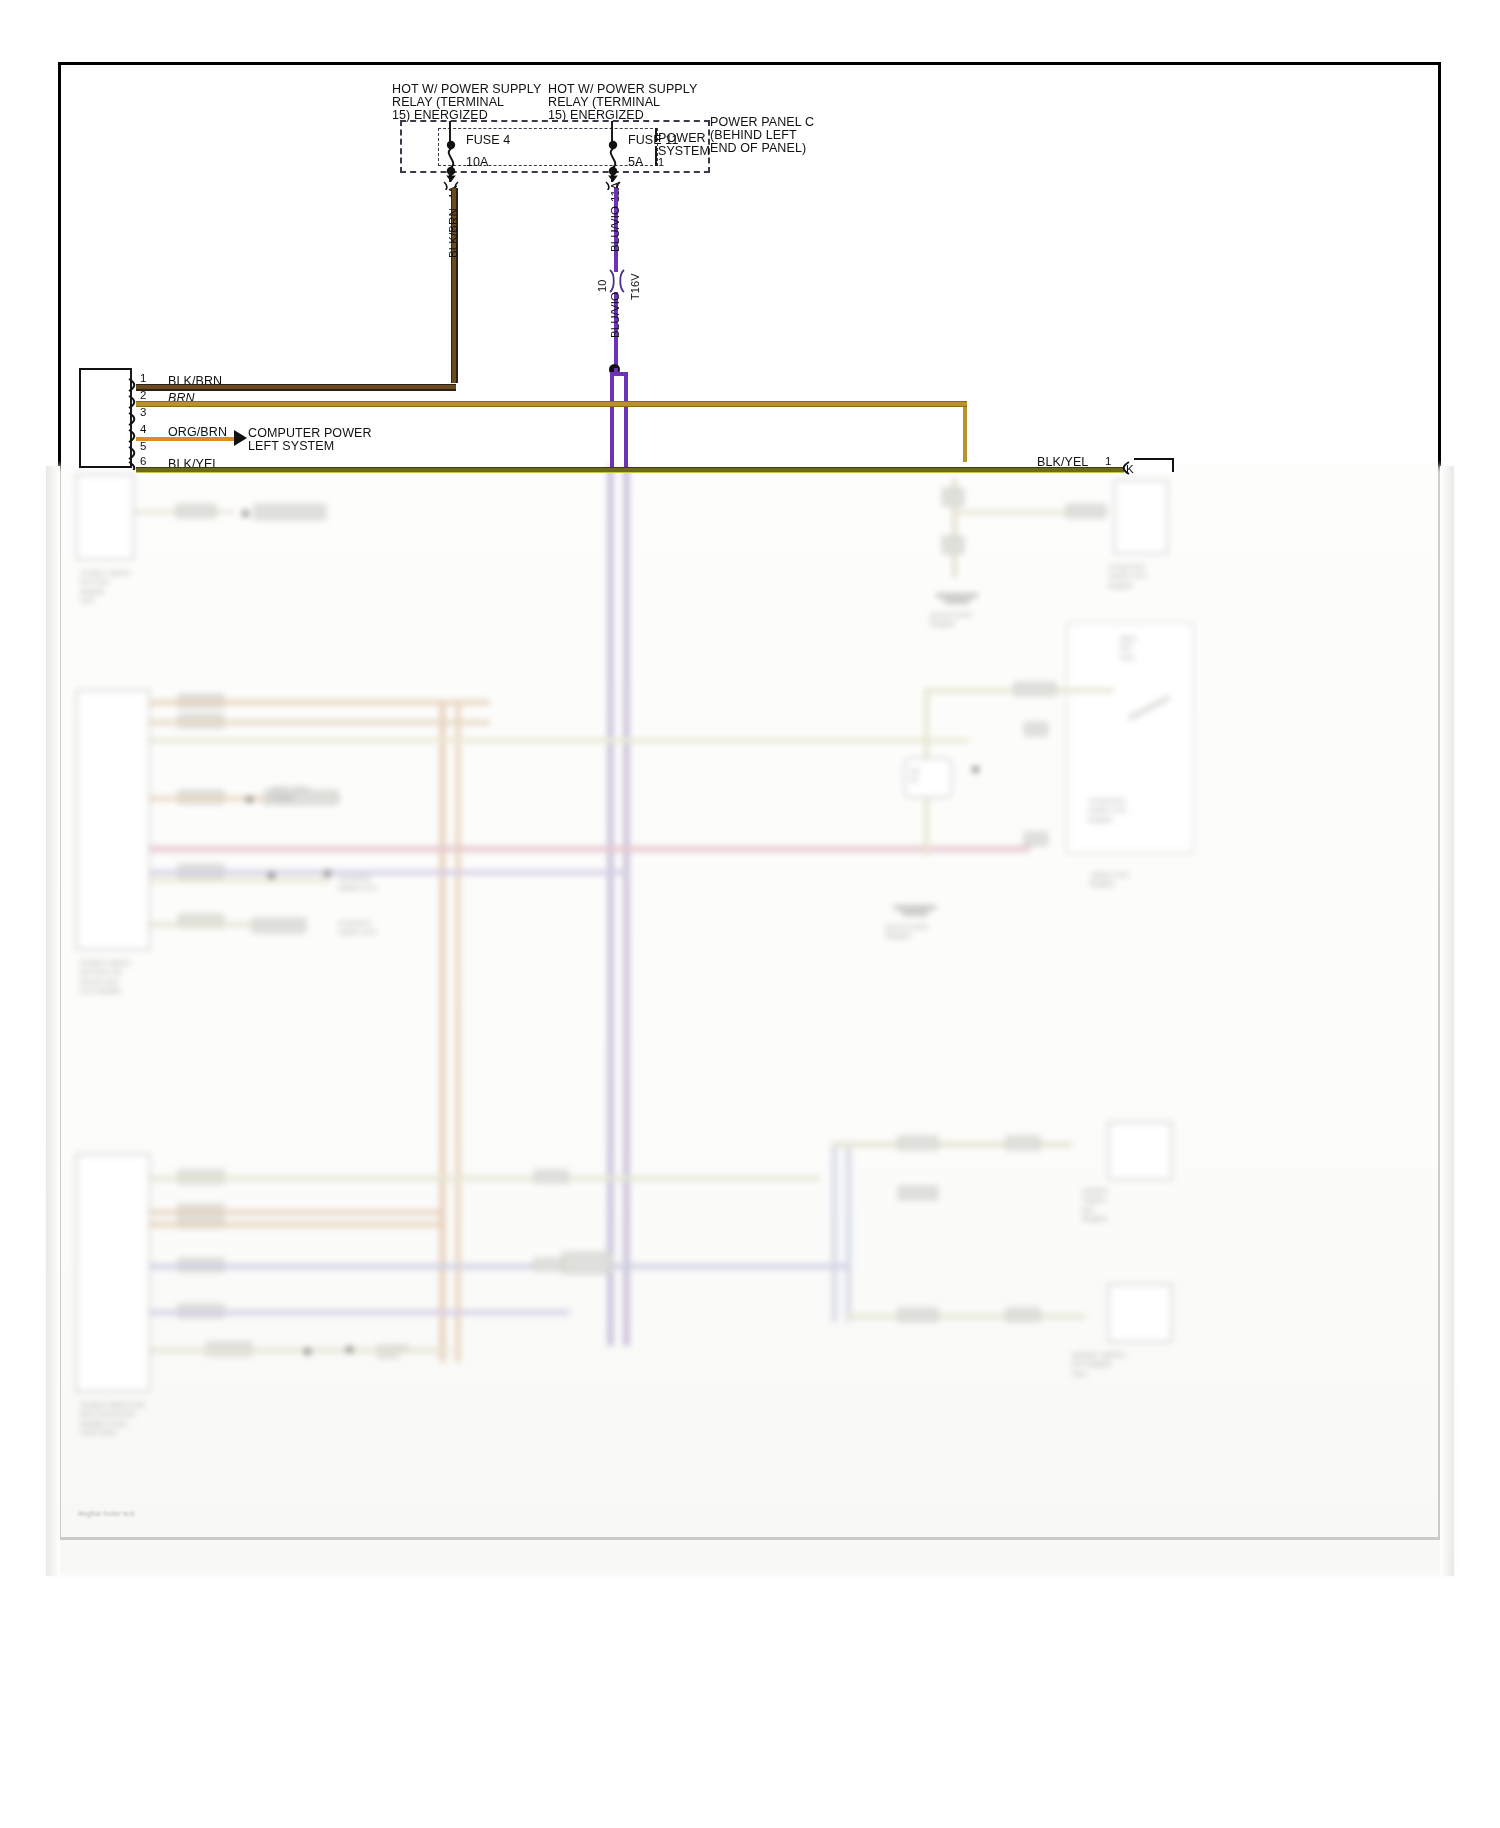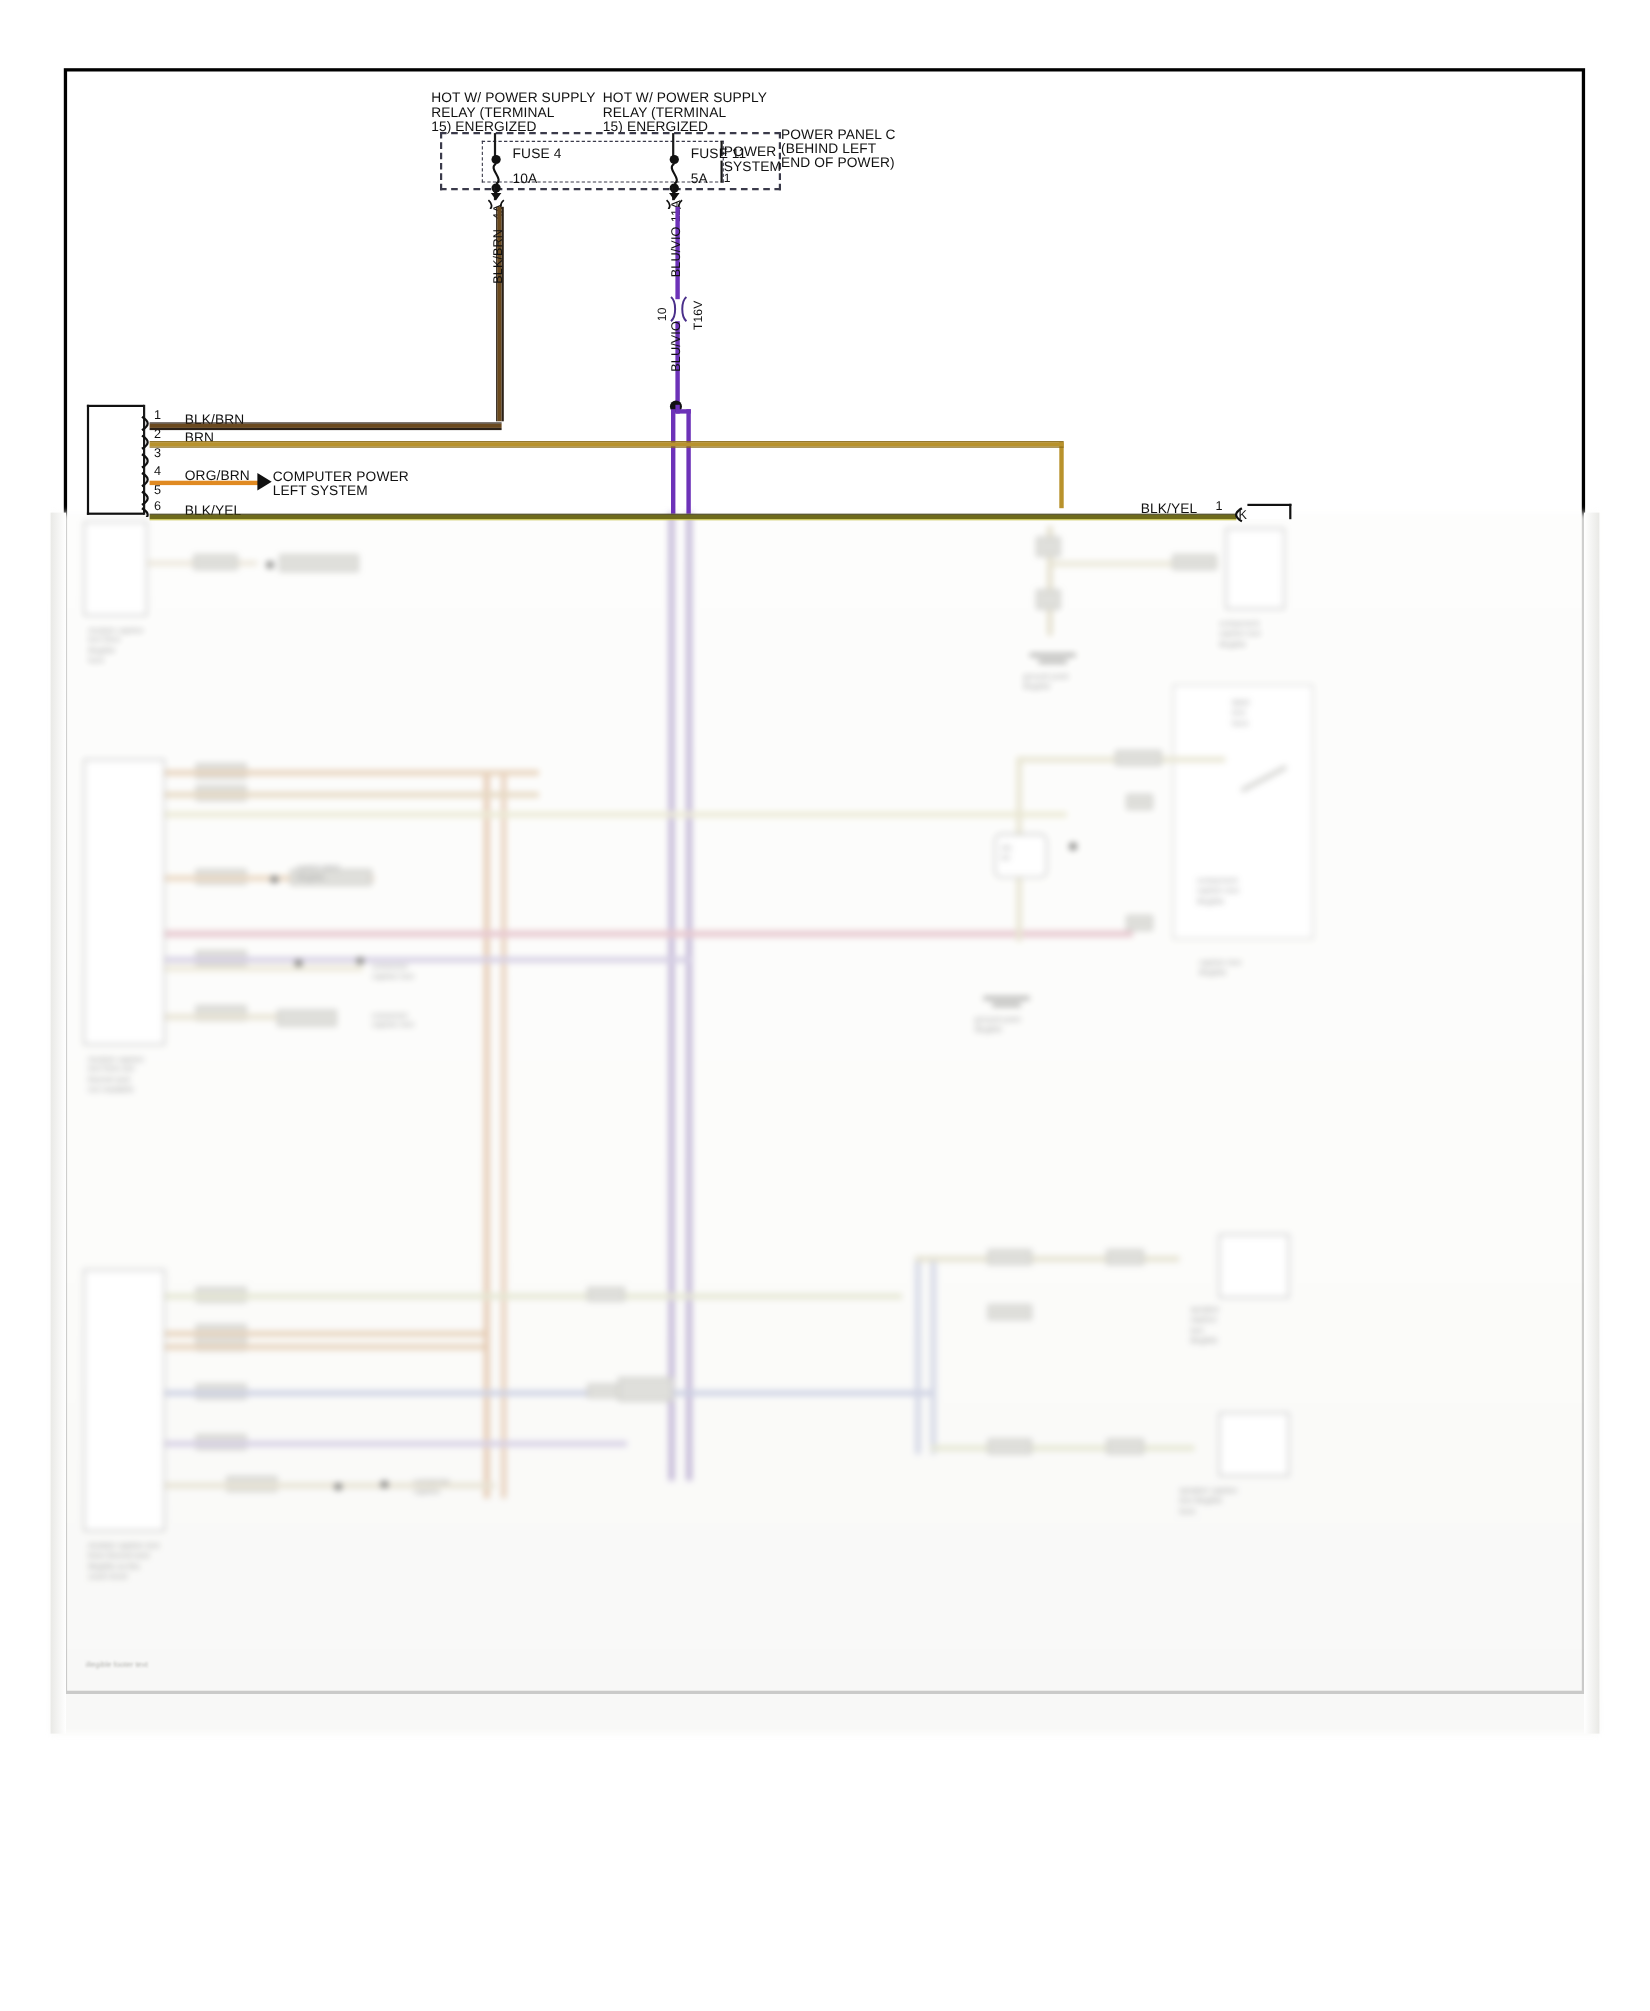--- a/index.html
+++ b/index.html
@@ -292,21 +292,21 @@
     <div class="txt c" style="left:548px;top:108px;width:220px;">15) ENERGIZED</div>
   </div>
 
   <div class="dashbox" style="left:400px;top:120px;width:310px;height:53px;"></div>
 
   <div class="dashbox thin" style="left:438px;top:128px;width:220px;height:38px;"></div>
 
   <div class="crisp">
     <div class="txt" style="left:710px;top:115px;">POWER PANEL C</div>
     <div class="txt" style="left:710px;top:128px;">(BEHIND LEFT</div>
-    <div class="txt" style="left:710px;top:141px;">END OF POWER)</div>
+    <div class="txt" style="left:710px;top:141px;">END OF PANEL)</div>
   </div>
 
   <div class="crisp">
     <div class="txt" style="left:658px;top:131px;">POWER</div>
     <div class="txt" style="left:658px;top:144px;">SYSTEM</div>
     <div class="txt" style="left:658px;top:156px;font-size:11px;">1</div>
   </div>
 
   <div class="ln" style="left:655px;top:128px;width:1.6px;height:14px;"></div>
   <div class="ln" style="left:655px;top:146px;width:1.6px;height:20px;"></div>
@@ -395,21 +395,21 @@
     <div class="txt" style="left:140px;top:406px;font-size:11.5px;">3</div>
     <div class="txt" style="left:140px;top:423px;font-size:11.5px;">4</div>
     <div class="txt" style="left:140px;top:440px;font-size:11.5px;">5</div>
     <div class="txt" style="left:140px;top:455px;font-size:11.5px;">6</div>
 
     <div class="txt" style="left:168px;top:374px;">BLK/BRN</div>
     <div class="wire wire-blkbrn" style="left:136px;top:385px;width:320px;height:4px;"></div>
     <div class="wire wire-blkbrn-edge" style="left:136px;top:383.5px;width:320px;height:1.6px;"></div>
     <div class="wire wire-blkbrn-edge" style="left:136px;top:389px;width:320px;height:1.6px;"></div>
 
-    <div class="txt" style="left:168px;top:391px;">BRN</div>
+    <div class="txt" style="left:168px;top:391px;font-style:italic;">BRN</div>
     <div class="wire wire-brn" style="left:136px;top:402px;width:831px;height:4px;"></div>
     <div class="wire wire-brn" style="left:963px;top:402px;width:4px;height:60px;"></div>
     <div class="wire" style="left:136px;top:400.6px;width:831px;height:1.2px;background:#8a6b18;"></div>
     <div class="wire" style="left:136px;top:406px;width:831px;height:1.2px;background:#8a6b18;"></div>
 
     <div class="txt" style="left:168px;top:425px;">ORG/BRN</div>
     <div class="wire wire-orgbrn" style="left:136px;top:437px;width:100px;height:4px;"></div>
     <div class="arrow" style="left:234px;top:430px;"></div>
     <div class="txt" style="left:248px;top:426px;">COMPUTER POWER</div>
     <div class="txt" style="left:248px;top:439px;">LEFT SYSTEM</div>

